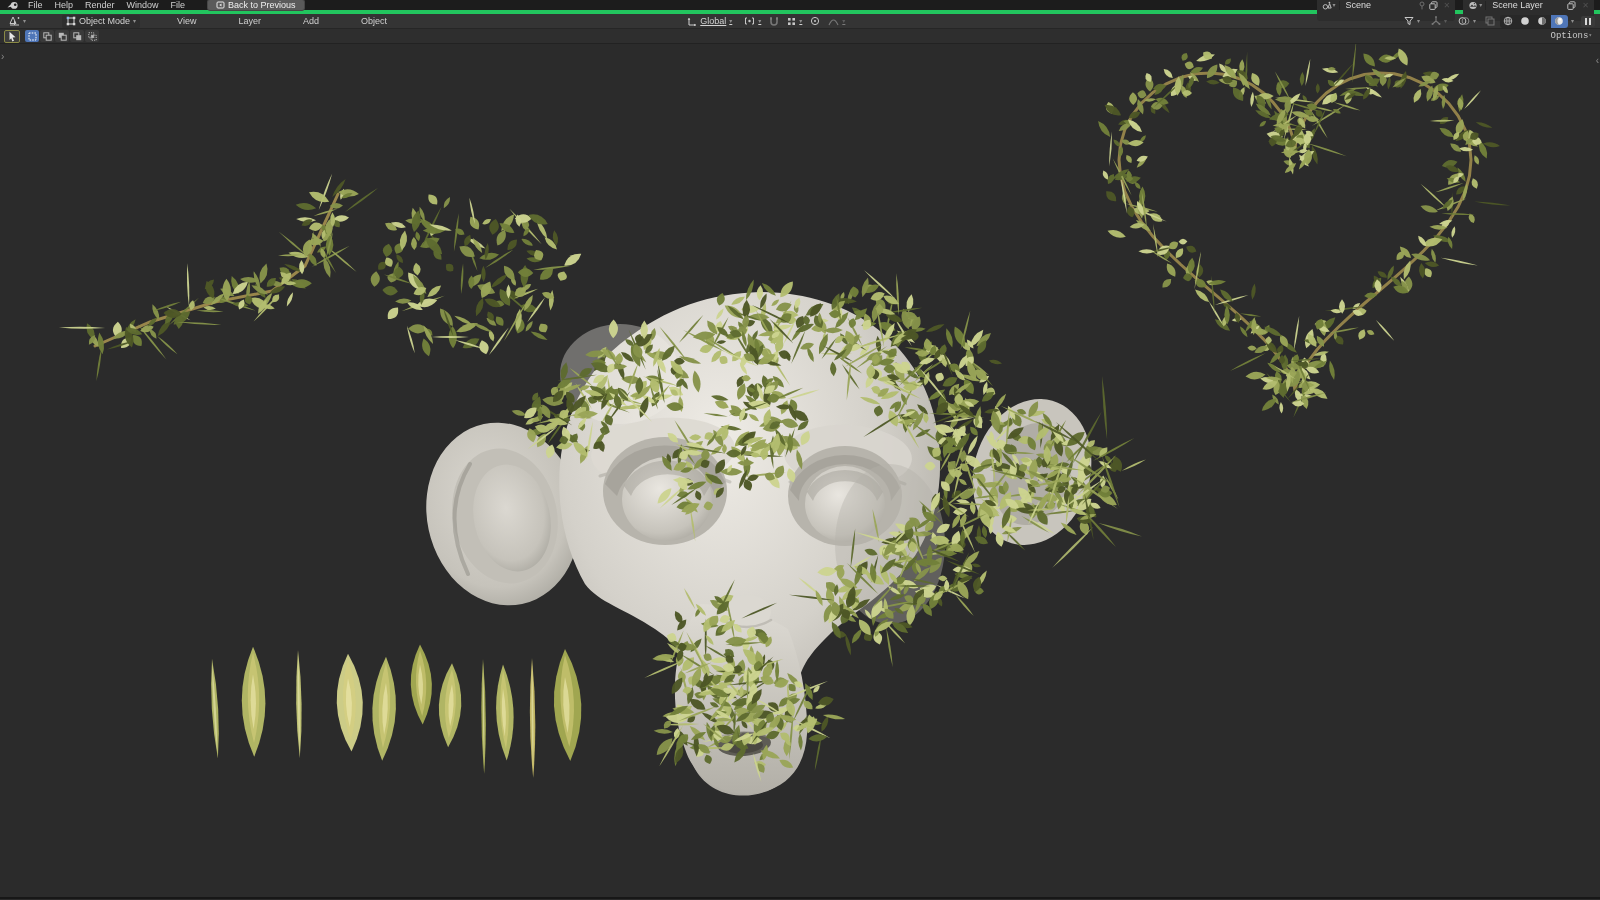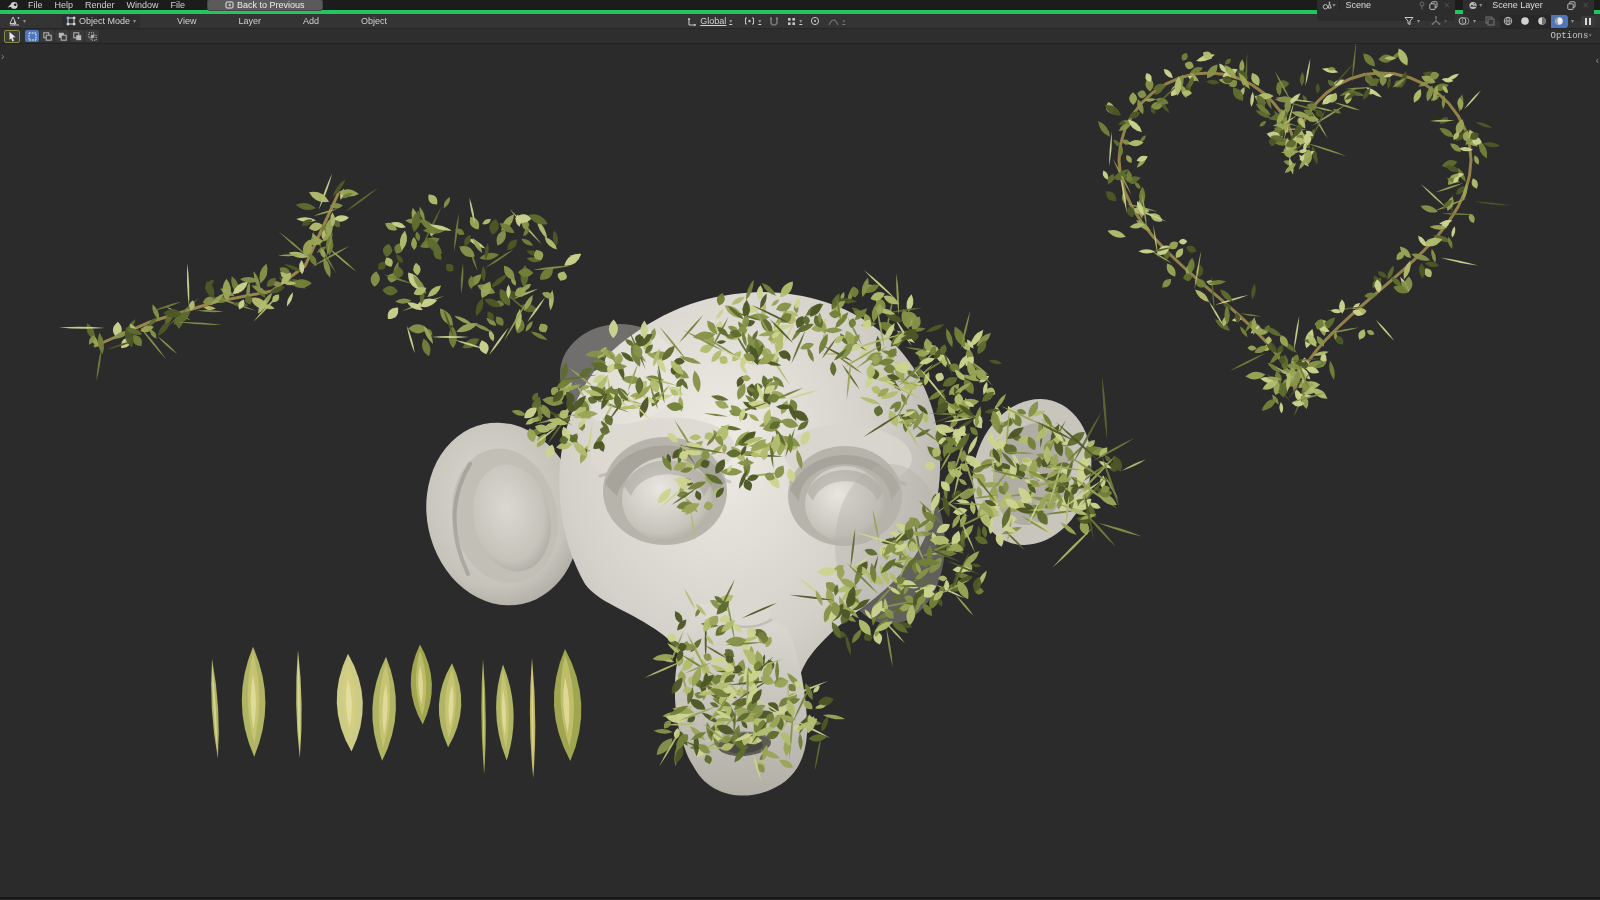--- a/index.html
+++ b/index.html
@@ -6,21 +6,21 @@
   html,body { width:1600px; height:900px; overflow:hidden; background:#2b2b2b;
     font-family:"Liberation Sans", sans-serif; color:#d2d2d2; }
   .row { display:flex; align-items:center; white-space:nowrap; }
 
   
   .topbar { height:14px; background:#1c1c1c; font-size:9px; padding:0 6px;
     border-bottom:4px solid #22c55e; }
   .menu-item { padding:0 6px; color:#cfcfcf; cursor:default; }
   .logo { width:14px; height:11px; display:flex; align-items:center; justify-content:center; margin-right:2px; }
   .btn-back { margin-left:16px; background:#5a5a5a; border:1px solid #474747; border-radius:3px;
-    height:12px; display:flex; align-items:center; gap:3px; padding:0 17px; color:#efefef; }
+    height:12px; display:flex; align-items:center; gap:3px; padding:0 8px; color:#efefef; }
   .tb-right { margin-left:auto; display:flex; align-items:center; gap:8px; }
   .selector { display:flex; align-items:center; background:#2d2d2d; border-radius:3px; height:12px;
     padding:16px 2px; }
   .selector .icon-slot { display:flex; align-items:center; gap:1px; padding:0 3px;
     border-right:1px solid #242424; }
   .selector .val { padding:0 6px; min-width:78px; color:#dddddd; }
   .chev { color:#8f8f8f; font-size:6px; line-height:1; }
   .mini-ic { display:flex; align-items:center; justify-content:center; }
   .dim { opacity:.45; }
   .x-ic { color:#7a7a7a; font-size:8px; padding:0 3px; }

